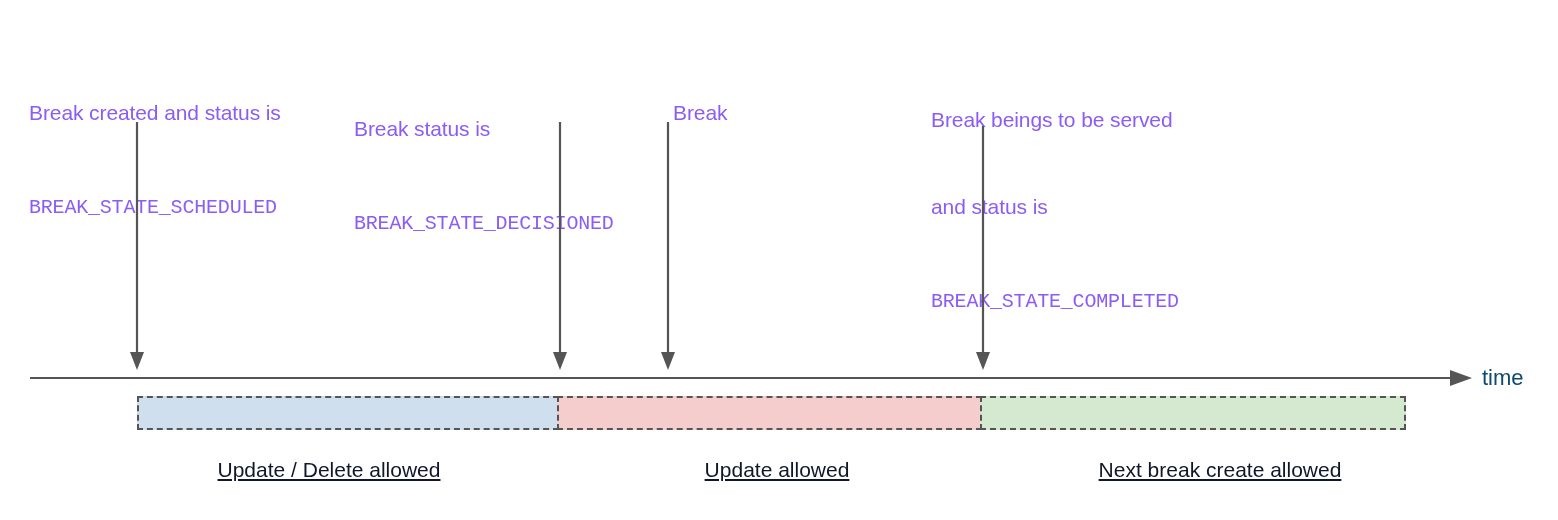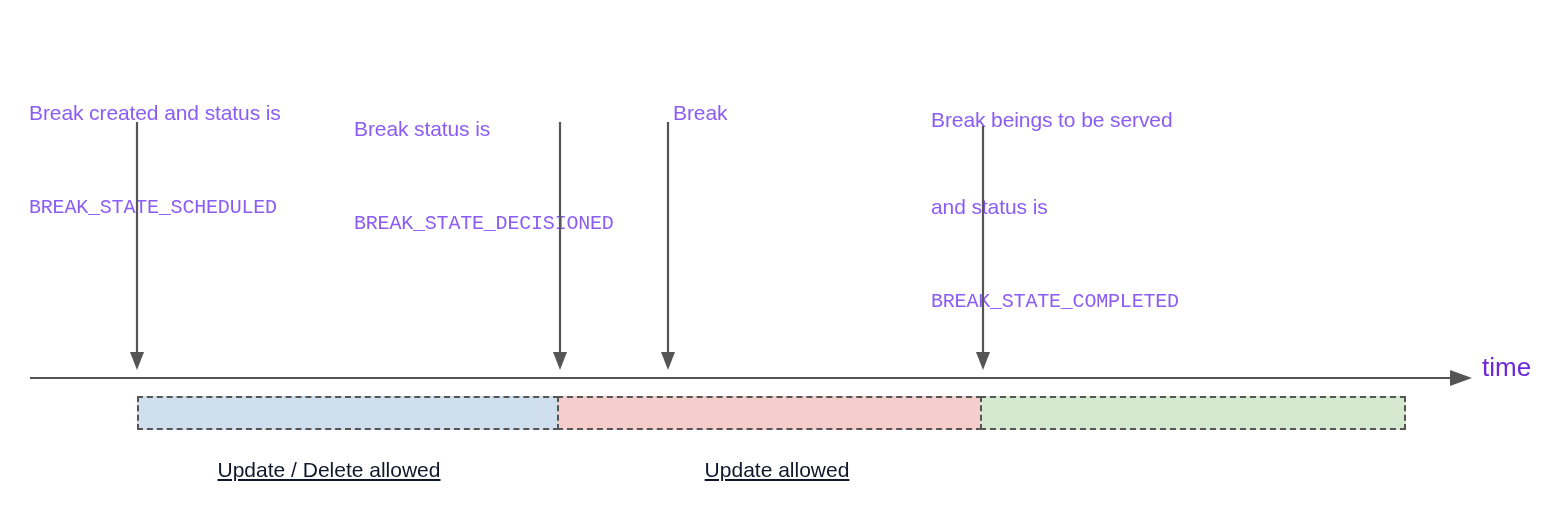--- a/index.html
+++ b/index.html
@@ -52,23 +52,23 @@
   #axis-svg {
     position: absolute;
     left: 0;
     top: 360px;
     width: 1558px;
     height: 40px;
   }
   #time-label {
     position: absolute;
     left: 1482px;
-    top: 352px;
-    font-size: 26px;
-    color: #6d28d9;
+    top: 365px;
+    font-size: 22px;
+    color: #0c4a6e;
   }
 
   
   #phase-bar {
     position: absolute;
     left: 137px;
     top: 396px;
     height: 34px;
     display: flex;
   }
@@ -146,14 +146,15 @@
   <div id="time-label">time</div>
 
   <div id="phase-bar">
     <div class="phase-seg" style="width:422px; background:#cfdfee;"></div>
     <div class="phase-seg" style="width:425px; background:#f5cdcd;"></div>
     <div class="phase-seg" style="width:426px; background:#d5e8d0;"></div>
   </div>
 
   <div class="caption" style="left:329px;">Update / Delete allowed</div>
   <div class="caption" style="left:777px;">Update allowed</div>
+  <div class="caption" style="left:1220px;">Next break create allowed</div>
 
 </div>
 
 </body></html>

